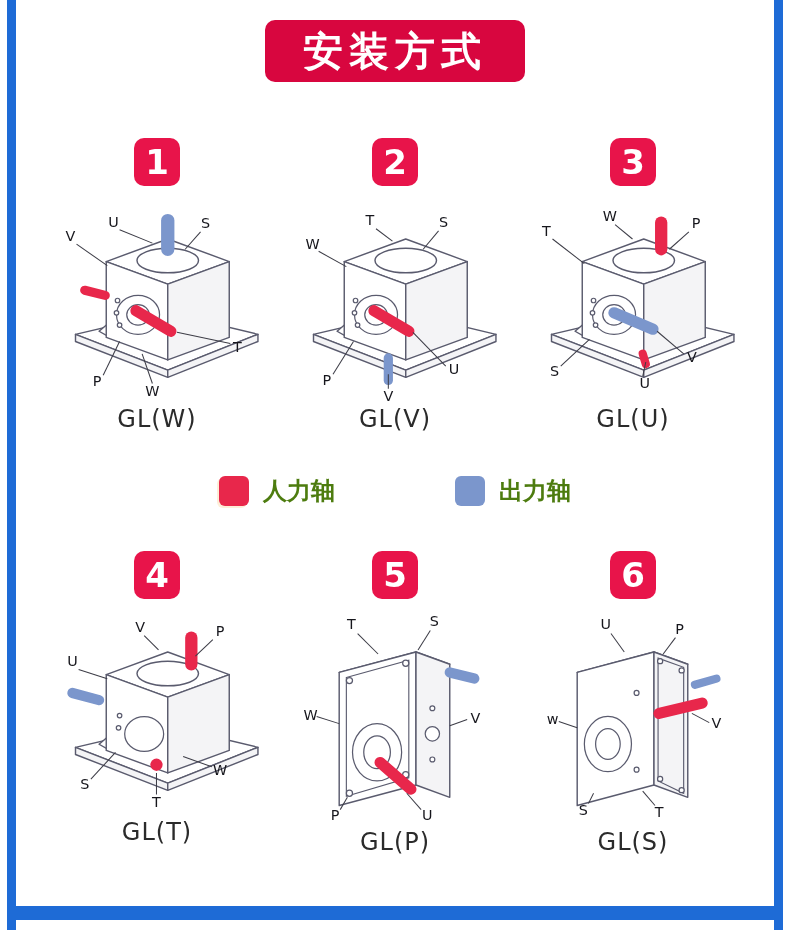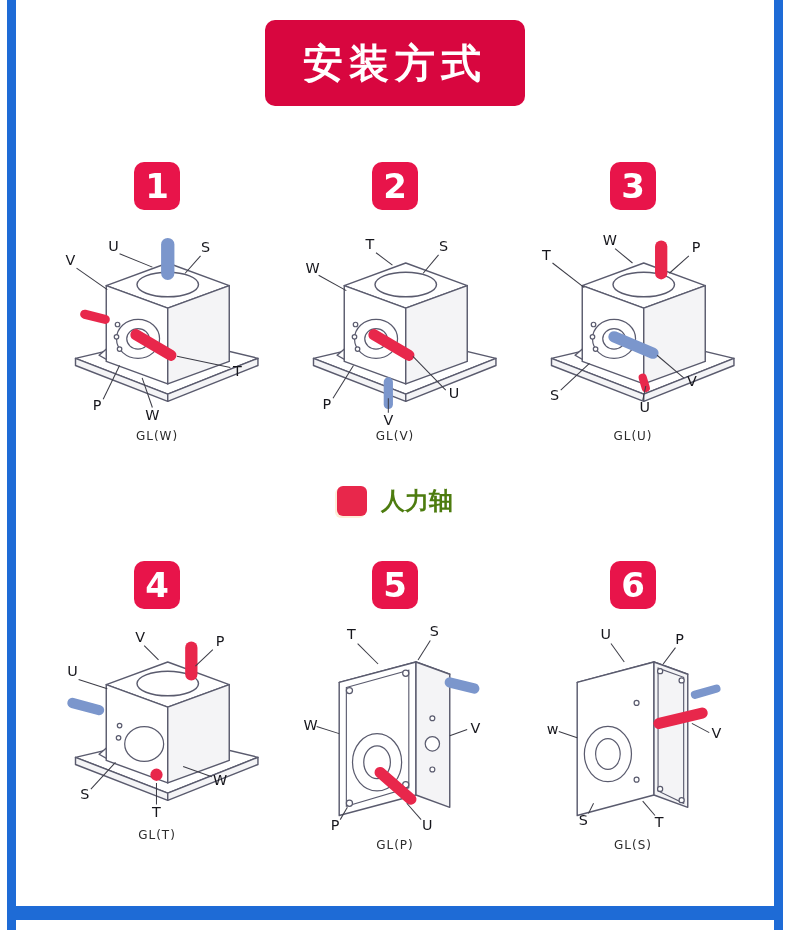--- a/index.html
+++ b/index.html
@@ -4,32 +4,32 @@
 <style>
   html,body{margin:0;padding:0;background:#ffffff;}
   .page{position:relative;width:790px;height:930px;background:#ffffff;overflow:hidden;
         font-family:"DejaVu Sans","Liberation Sans",sans-serif;}
   .frame{position:absolute;background:#1e6bd6;}
   .frame.left{left:7px;top:0;width:9px;height:930px;}
   .frame.right{right:7px;top:0;width:9px;height:930px;}
   .frame.bottom{left:7px;right:7px;bottom:10px;height:14px;}
   .content{position:absolute;left:16px;right:16px;top:0;bottom:0;}
 
-  .title-banner{margin:20px auto 0 auto;width:fit-content;padding:12px 38px;height:62px;line-height:62px;
+  .title-banner{margin:20px auto 0 auto;width:fit-content;padding:0 38px;height:62px;line-height:62px;
         background:#d8063f;color:#ffffff;font-size:40px;font-weight:bold;letter-spacing:6px;
         border-radius:10px;text-align:center;}
 
   .row{display:flex;justify-content:space-between;padding:0 22px;}
   .row1{margin-top:56px;}
   .row2{margin-top:44px;}
   .cell{width:238px;display:flex;flex-direction:column;align-items:center;}
   .badge{width:46px;height:48px;border-radius:10px;background:#e8144a;color:#fff;
         font-size:34px;font-weight:bold;display:flex;align-items:center;justify-content:center;}
   .draw{margin-top:12px;}
-  .caption{margin-top:2px;font-size:12px;color:#2b2b2b;letter-spacing:1px;}
+  .caption{margin-top:2px;font-size:24px;color:#2b2b2b;letter-spacing:1px;}
 
   .legend{margin-top:42px;display:flex;justify-content:center;gap:120px;align-items:center;}
   .legend-item{display:flex;align-items:center;gap:14px;}
   .swatch{width:30px;height:30px;border-radius:6px;}
   .swatch.input{background:#e8274b;box-shadow:-2px 2px 0 0 #f4a43c33;}
   .swatch.output{background:#7b96cc;}
   .legend-label{font-size:24px;color:#4d7c0f;font-weight:600;}
 
   
   .face{fill:#ffffff;stroke:#5a5b6e;stroke-width:1.4;stroke-linejoin:round;}
@@ -179,20 +179,24 @@
         </svg>
         <div class="caption">GL(U)</div>
       </div>
     </div>
 
     <div class="legend">
       <div class="legend-item">
         <span class="swatch input"></span>
         <span class="legend-label">人力轴</span>
       </div>
+      <div class="legend-item">
+        <span class="swatch output"></span>
+        <span class="legend-label">出力轴</span>
+      </div>
     </div>
 
     <div class="row row2">
 
       <div class="cell">
         <div class="badge">4</div>
         <svg class="draw" width="225" height="205" viewBox="0 0 210 200">
           <g>
             <polygon class="face" points="25,133 115,168 203,133 115,112"></polygon>
             <polygon class="face shade" points="25,133 25,140 115,175 115,168"></polygon>

